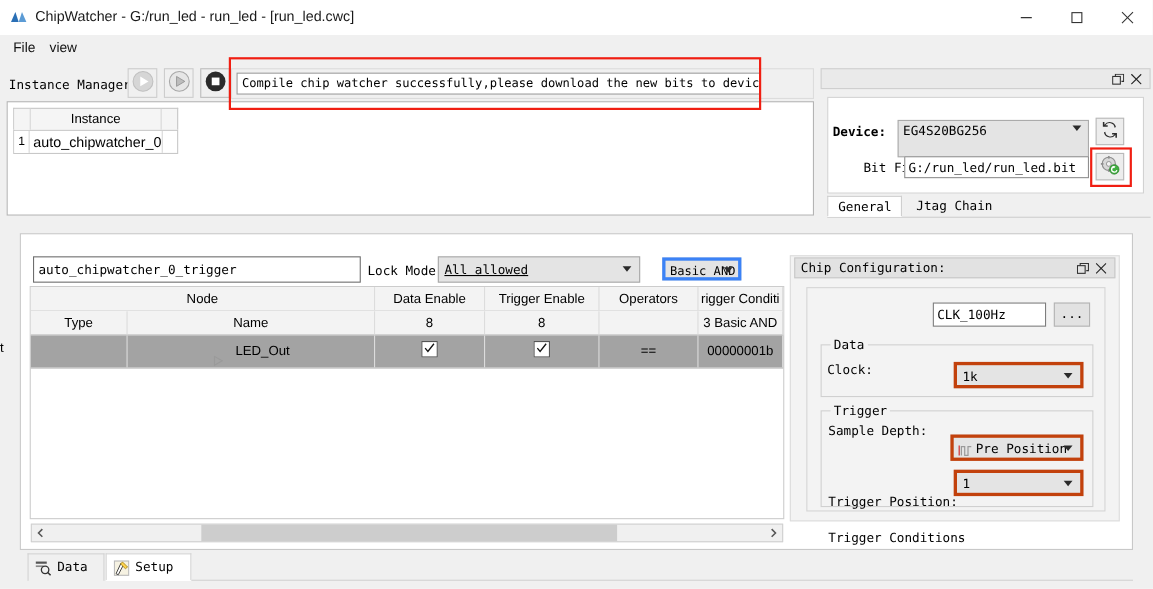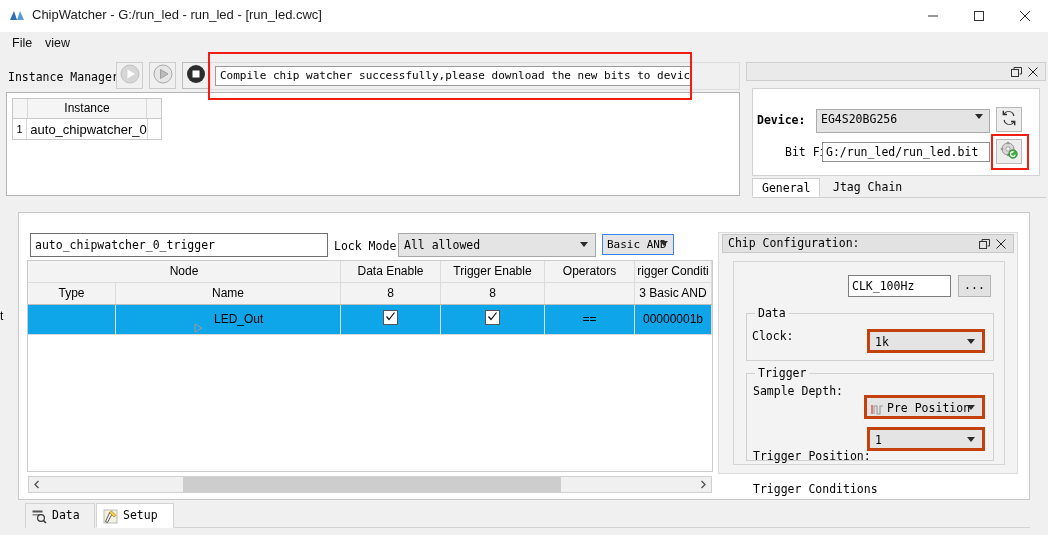--- a/index.html
+++ b/index.html
@@ -159,21 +159,21 @@
   }
   .dev-lbl {
     position: absolute;
     font-family: "DejaVu Sans Mono", monospace;
     font-size: 11.5px; color: #000;
   }
   .lbl-device { left: 757px; top: 113px; font-weight: bold; }
   .lbl-bitfile { left: 757px; top: 145px; margin-left: 28px; }
   .dev-combo {
     position: absolute; left: 816px; top: 109px;
-    width: 174px; height: 24px;
+    width: 174px; height: 34px;
     background: #e4e4e4; border: 1px solid #ababab;
     box-sizing: border-box;
     font-family: "DejaVu Sans Mono", monospace;
     font-size: 11.5px; line-height: 18px;
     padding-left: 4px;
   }
   .dev-combo .arrow {
     position: absolute; right: 6px; top: 7px;
   }
   .bit-input {
@@ -239,32 +239,33 @@
     font-size: 11.5px; line-height: 22px;
     padding-left: 4px;
   }
   .lock-label {
     position: absolute; left: 334px; top: 239px;
     font-family: "DejaVu Sans Mono", monospace;
     font-size: 11.5px;
   }
   .lock-combo {
     position: absolute; left: 398px; top: 233px;
-    width: 198px; height: 24px;
+    width: 184px; height: 24px;
     background: #e4e4e4; border: 1px solid #a8a8a8;
     box-sizing: border-box;
     font-family: "DejaVu Sans Mono", monospace;
     font-size: 11.5px; line-height: 22px;
     padding-left: 5px;
+    text-decoration: underline;
   }
   .lock-combo .arrow { position: absolute; right: 7px; top: 9px; }
   .basic-combo {
     position: absolute; left: 602px; top: 234px;
     width: 72px; height: 21px;
-    background: #e4e4e4; border: 1px solid #3b82f6;
+    background: #e4e4e4; border: 3px solid #3b82f6;
     box-sizing: border-box;
     font-family: "DejaVu Sans Mono", monospace;
     font-size: 11px; line-height: 19px;
     padding-left: 4px;
     overflow: hidden; white-space: nowrap;
   }
   .basic-combo .arrow { position: absolute; right: 5px; top: 8px; }
 
   
   .node-table {
@@ -279,21 +280,21 @@
   }
   .nt-row1 {
     height: 22px; background: #f3f3f3;
     border-bottom: 1px solid #dcdcdc;
   }
   .nt-row2 {
     height: 22px; background: #f3f3f3;
     border-bottom: 1px solid #bdbdbd;
   }
   .nt-data {
-    height: 30px; background: #0ea5e9;
+    height: 30px; background: #a3a3a3;
     border-bottom: 1px solid #d8d8d8;
   }
   .nt-cell {
     box-sizing: border-box;
     border-right: 1px solid #dcdcdc;
     text-align: center;
     font-size: 12px;
     line-height: 21px;
     overflow: hidden; white-space: nowrap;
   }

